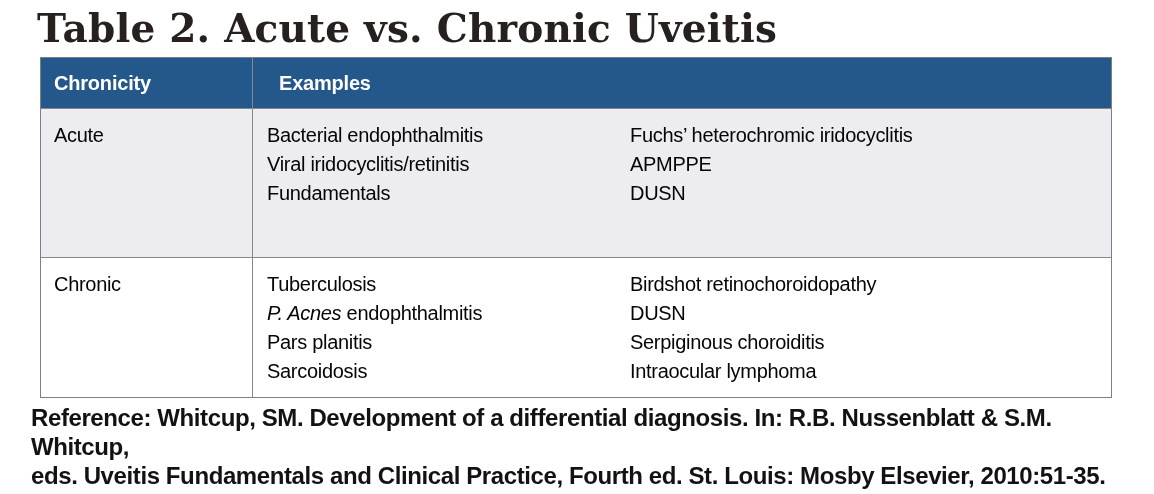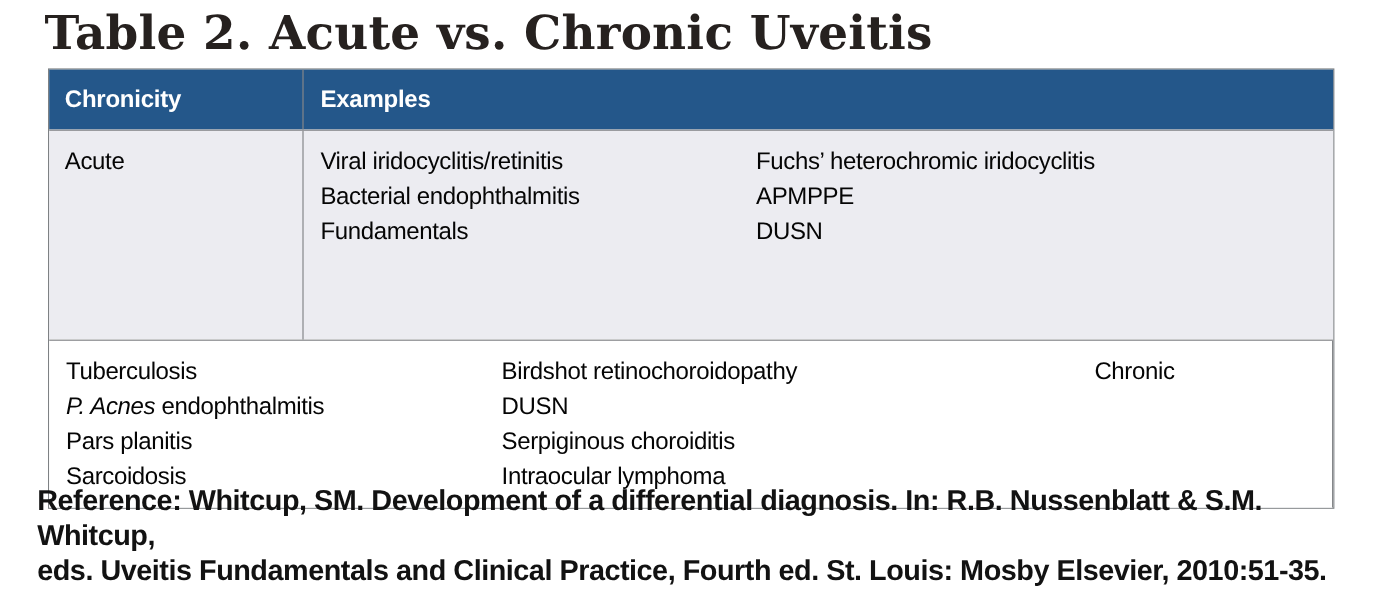--- a/index.html
+++ b/index.html
@@ -28,41 +28,42 @@
     width: 1072px;
     border: 1.5px solid #7e8184;
     box-sizing: border-box;
     background: #ffffff;
   }
   .row { display: flex; box-sizing: border-box; }
   .row.header {
     height: 50px;
     background: #24578a;
     align-items: center;
+    gap: 12px;
   }
   .cell { box-sizing: border-box; }
   .col1 {
     width: 212px;
     flex: 0 0 212px;
     border-right: 1.5px solid #85878a;
     padding-left: 13px;
   }
   .col2 { flex: 1 1 auto; }
   .hcell {
     color: #ffffff;
     font-weight: bold;
     font-size: 20px;
     letter-spacing: -0.2px;
     align-self: stretch;
     display: flex;
     align-items: center;
   }
   .hcell.col2 { padding-left: 14px; }
   .row.data { border-top: 1.5px solid #85878a; }
-  .row.acute { height: 175px; background: #ececf1; }
+  .row.acute { height: 149px; background: #ececf1; }
   .row.chronic { height: 140px; background: #ffffff; }
   .body-text {
     font-size: 20px;
     line-height: 29px;
     letter-spacing: -0.3px;
     color: #050505;
   }
   .col1.body-text { padding-top: 12px; }
   .examples {
     display: flex;
@@ -96,48 +97,48 @@
 
     <div class="row header">
       <div class="cell col1 hcell">Chronicity</div>
       <div class="cell col2 hcell">Examples</div>
     </div>
 
     <div class="row data acute">
       <div class="cell col1 body-text">Acute</div>
       <div class="cell col2 examples body-text">
         <div class="sublist left">
+          <div class="line">Bacterial endophthalmitis</div>
           <div class="line">Viral iridocyclitis/retinitis</div>
-          <div class="line">Bacterial endophthalmitis</div>
           <div class="line">Fundamentals</div>
         </div>
         <div class="sublist right">
           <div class="line">Fuchs’ heterochromic iridocyclitis</div>
           <div class="line">APMPPE</div>
           <div class="line">DUSN</div>
         </div>
       </div>
     </div>
 
     <div class="row data chronic">
+      <div class="cell col1 body-text">Chronic</div>
       <div class="cell col2 examples body-text">
         <div class="sublist left">
           <div class="line">Tuberculosis</div>
           <div class="line"><span class="it">P. Acnes</span><span> endophthalmitis</span></div>
           <div class="line">Pars planitis</div>
           <div class="line">Sarcoidosis</div>
         </div>
         <div class="sublist right">
           <div class="line">Birdshot retinochoroidopathy</div>
           <div class="line">DUSN</div>
           <div class="line">Serpiginous choroiditis</div>
           <div class="line">Intraocular lymphoma</div>
         </div>
       </div>
-      <div class="cell col1 body-text">Chronic</div>
     </div>
 
   </div>
 
   <div class="reference">
     <div class="ref-line">Reference: Whitcup, SM. Development of a differential diagnosis. In: R.B. Nussenblatt &amp; S.M. Whitcup,</div>
     <div class="ref-line">eds. Uveitis Fundamentals and Clinical Practice, Fourth ed. St. Louis: Mosby Elsevier, 2010:51-35.</div>
   </div>
 
 </div>

